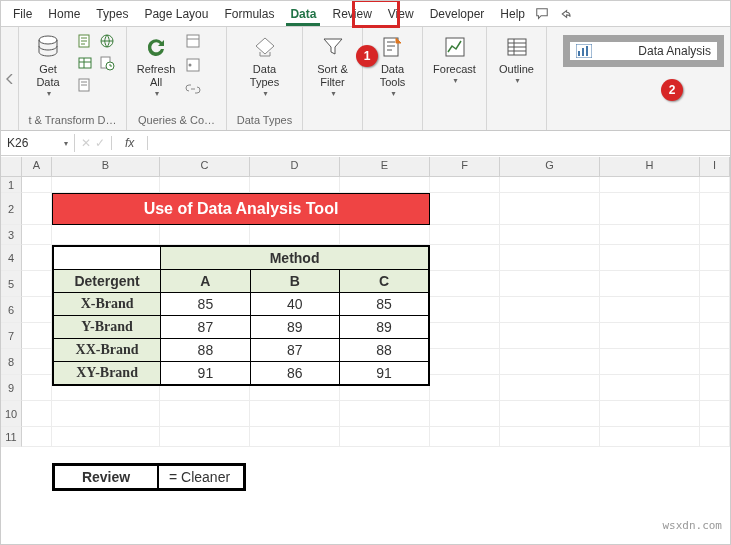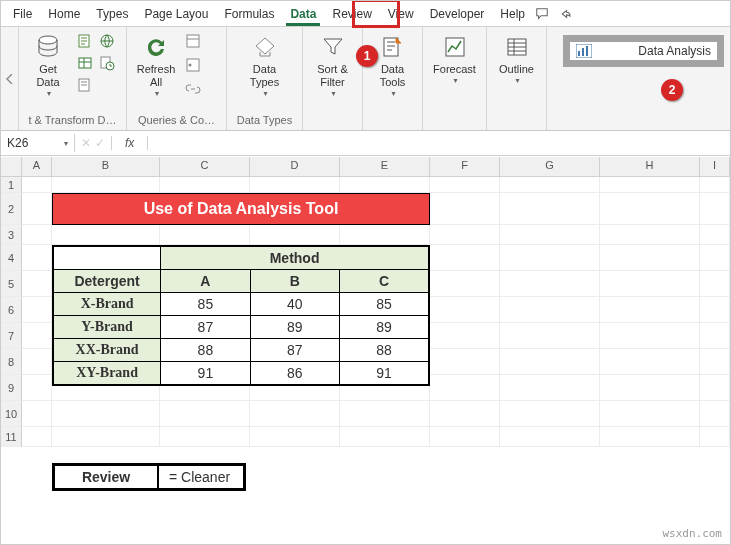--- a/index.html
+++ b/index.html
@@ -51,21 +51,21 @@
 .content-overlay { position: absolute; top: 0; left: 0; }
 .title-banner { position: absolute; background: #ef4444; color: #fff; font-weight: bold; font-size: 16px; display: flex; align-items: center; justify-content: center; border: 1px solid #000; }
 .data-table { position: absolute; border: 2px solid #000; background: #fff; padding-left: 32px; }
 .data-table th, .data-table td { border: 1px solid #000; text-align: center; font-size: 14px; padding: 3px 0; }
 .hdr-green { background: #e6efda; font-weight: bold; }
 .det-cell { background: #e6efda; font-weight: bold; font-family: Liberation Serif, serif; }
 .note-table { position: absolute; border: 2px solid #000; background: #fff; display: flex; }
 .note-table > div { border: 1px solid #000; padding: 3px 10px; font-size: 14px; }
 .note-table .b { font-weight: bold; }
 
-.watermark { position: absolute; bottom: 4px; right: 8px; color: #999; font-size: 11px; font-family: monospace; }
+.watermark { position: absolute; bottom: 12px; right: 8px; color: #999; font-size: 11px; font-family: monospace; }
 
 svg { display: block; }
 </style>
 </head>
 <body>
 
 <div class="ribbon-tabs">
   <div class="ribbon-tab">File</div>
   <div class="ribbon-tab">Home</div>
   <div class="ribbon-tab">Types</div>

